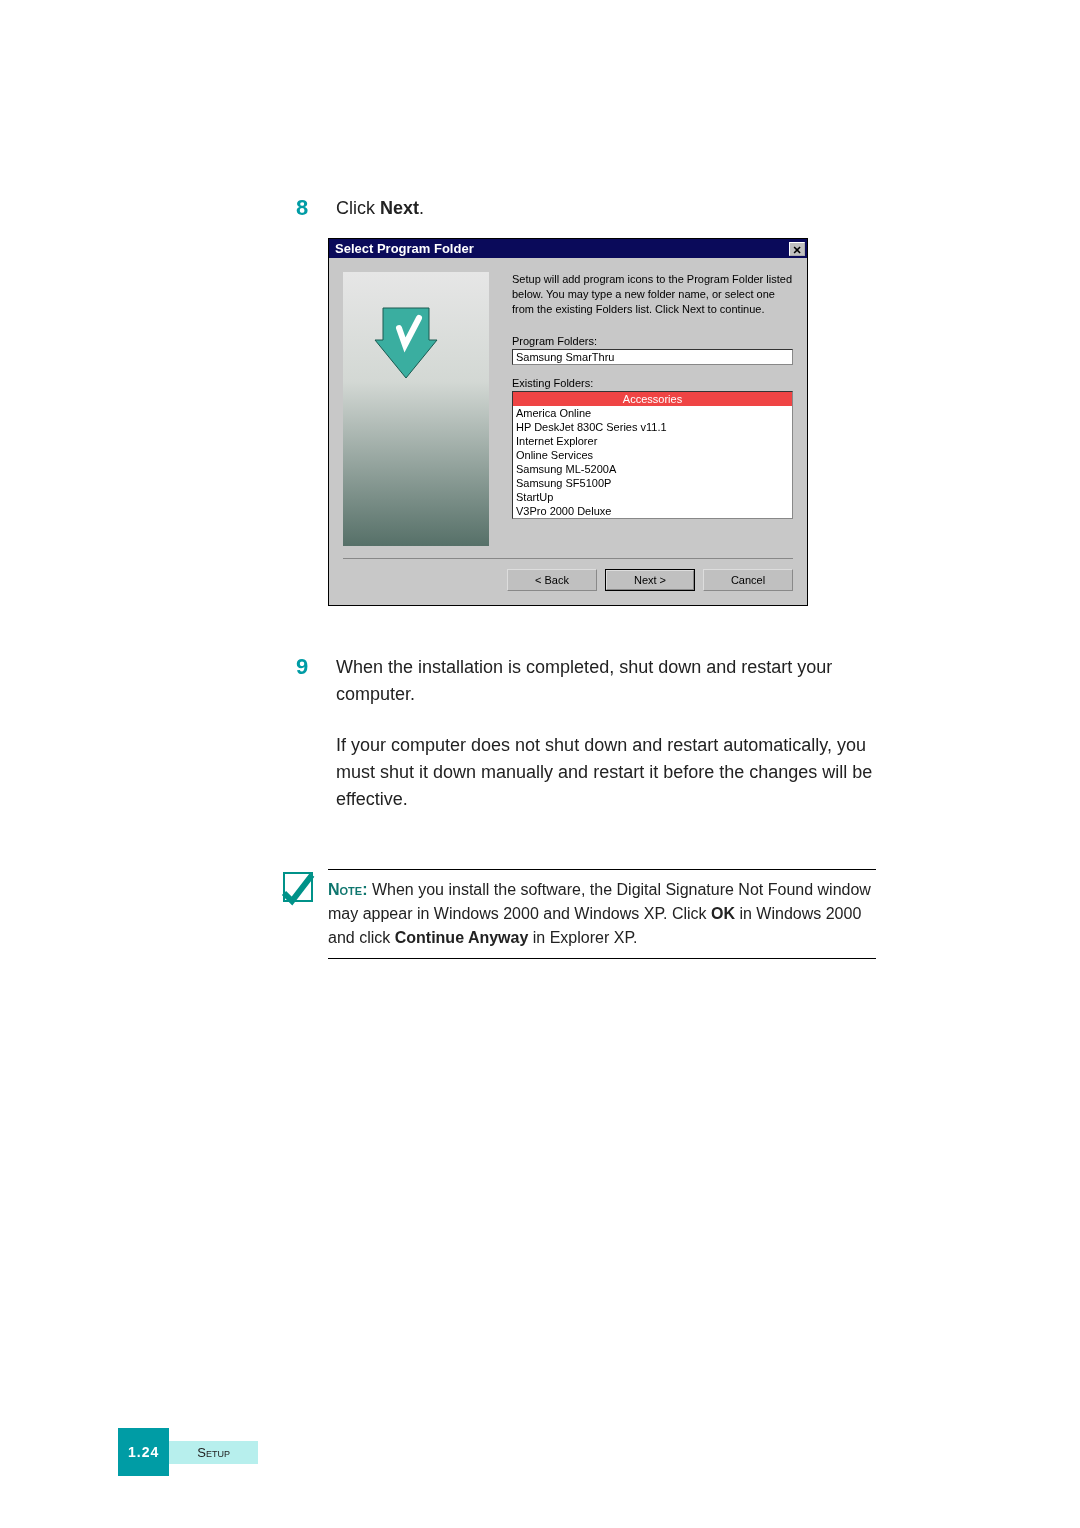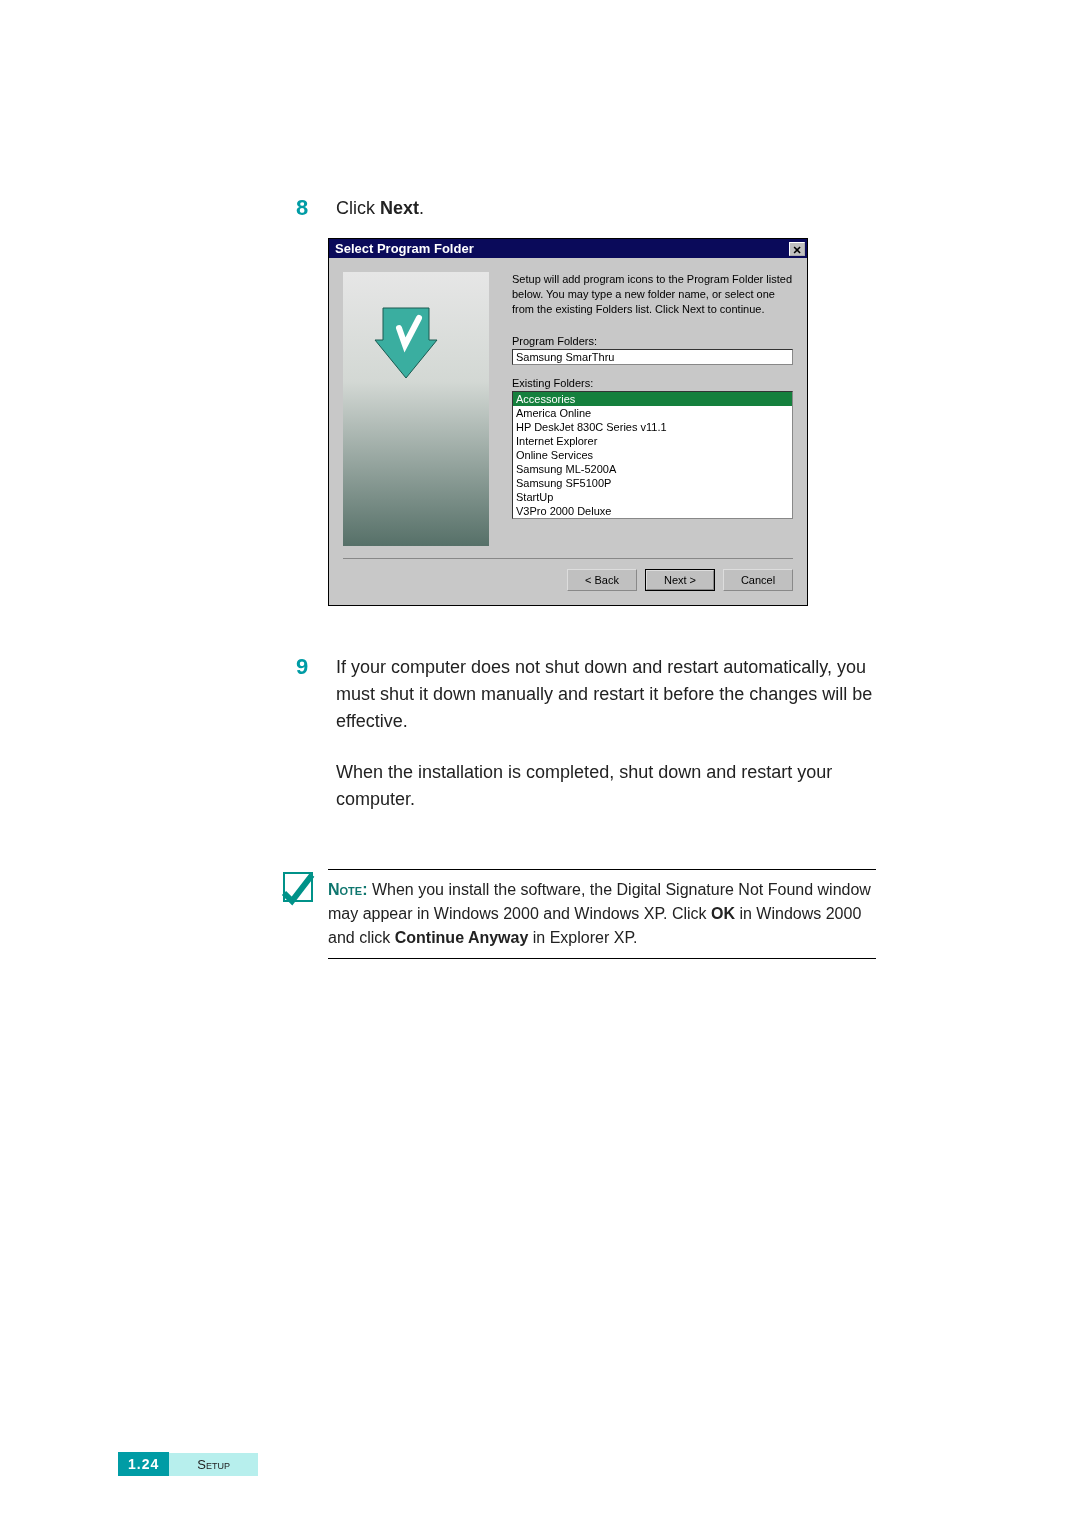--- a/index.html
+++ b/index.html
@@ -131,38 +131,39 @@
       overflow: hidden;
       font-size: 11px;
     }
     
     .list-row {
       padding: 0 3px;
       line-height: 14px;
     }
     
     .list-row.sel {
-      background: #15803d;
+      background: #ef4444;
       color: #fff;
+      text-align: center;
     }
     
     .divider-line {
       border-top: 1px solid #888;
       margin: 6px 14px 0 14px;
     }
     
     .btn-row {
       display: flex;
       justify-content: flex-end;
       gap: 8px;
       padding: 10px 14px 14px 14px;
     }
     
     .win-btn {
-      width: 70px;
+      width: 90px;
       height: 22px;
       background: #c0c0c0;
       border: 1px outset #ddd;
       font-size: 11px;
       text-align: center;
     }
     
     .win-btn.default {
       border: 2px solid #000;
       background: #c0c0c0;
@@ -221,21 +222,21 @@
       display: flex;
       align-items: center;
       gap: 0;
     }
     
     .page-box {
       background: #009ca5;
       color: #fff;
       font-weight: bold;
       font-size: 14px;
-      padding: 4px 10px;
+      padding: 16px 10px;
       letter-spacing: 1px;
     }
     
     .page-label {
       background: #b7efed;
       color: #222;
       font-size: 13px;
       padding: 4px 28px;
       font-variant: small-caps;
     }
@@ -288,22 +289,22 @@
     <div class="btn-row">
       <button class="win-btn">&lt; Back</button>
       <button class="win-btn default">Next &gt;</button>
       <button class="win-btn">Cancel</button>
     </div>
   </div>
 
   <div class="step-row step9">
     <div class="step-num">9</div>
     <div class="step-text">
+      <p>When the installation is completed, shut down and restart your computer.</p>
       <p>If your computer does not shut down and restart automatically, you must shut it down manually and restart it before the changes will be effective.</p>
-      <p>When the installation is completed, shut down and restart your computer.</p>
     </div>
   </div>
 
   <div class="note-section">
     <div class="note-icon">
       <svg viewBox="0 0 40 40">
         <rect x="6" y="6" width="28" height="28" fill="#fff" stroke="#009289" stroke-width="2"></rect>
         <polyline points="6,26 14,34 34,8" fill="none" stroke="#009289" stroke-width="6" stroke-linejoin="miter"></polyline>
       </svg>
     </div>

